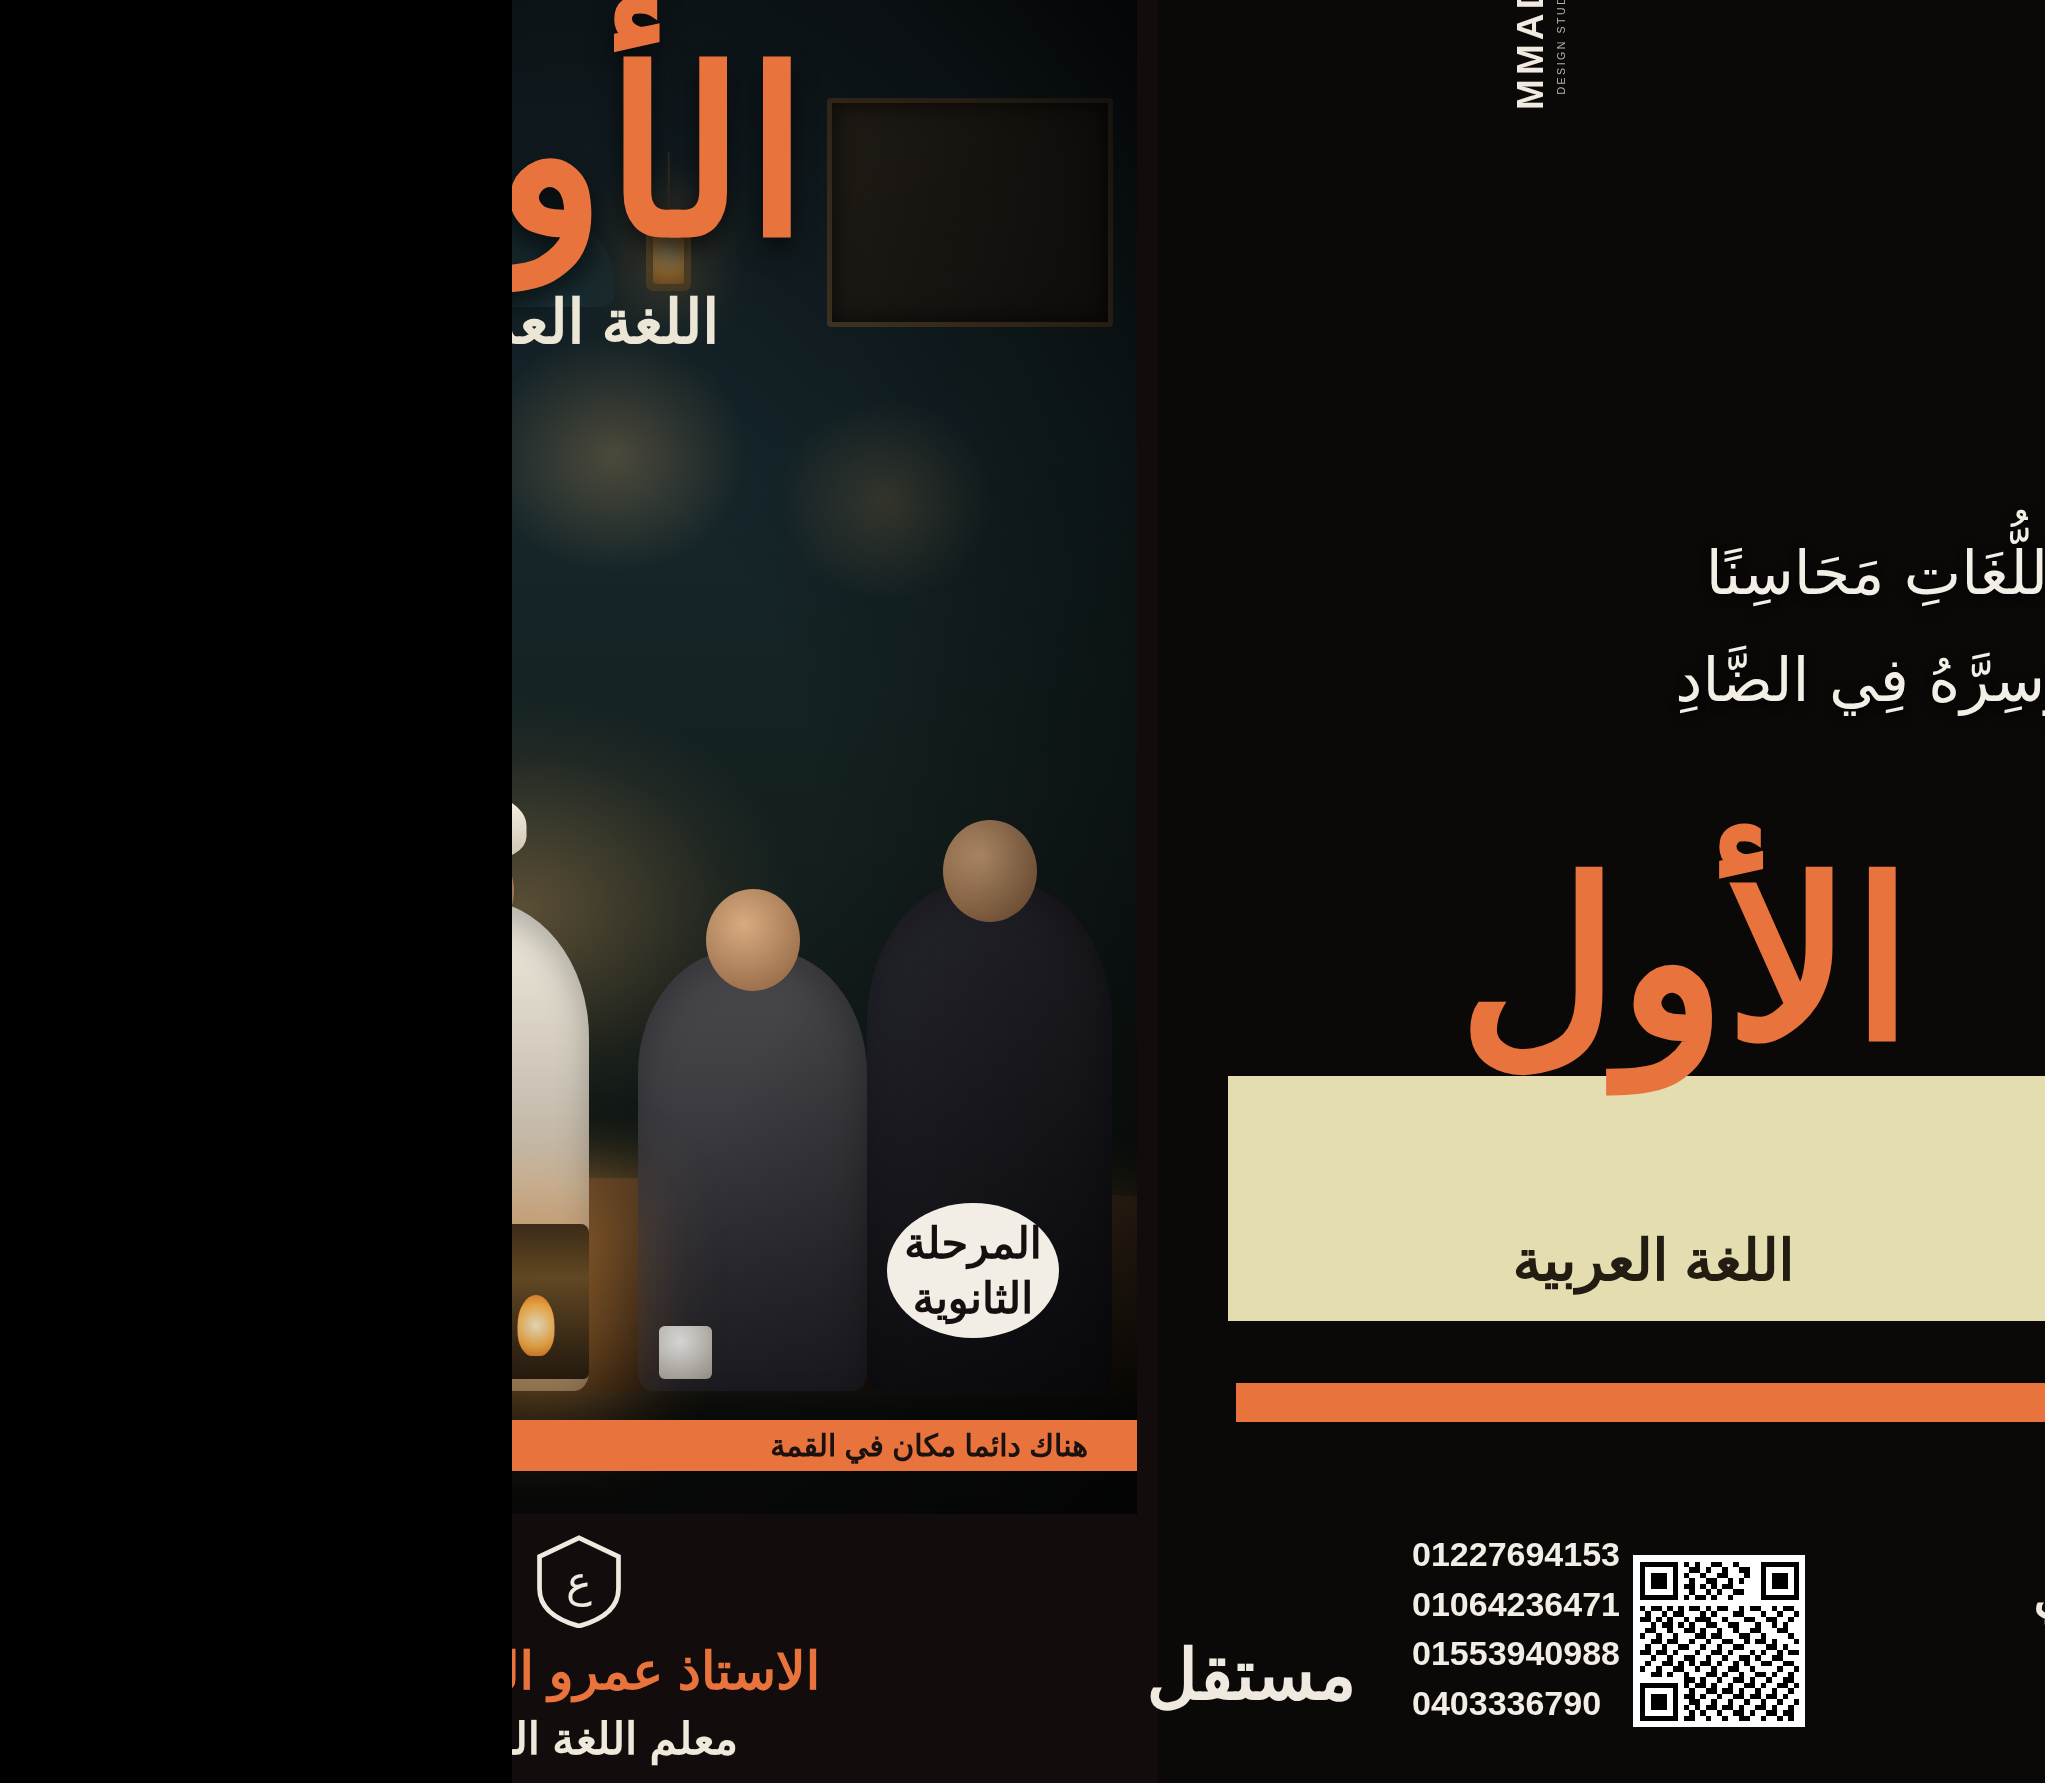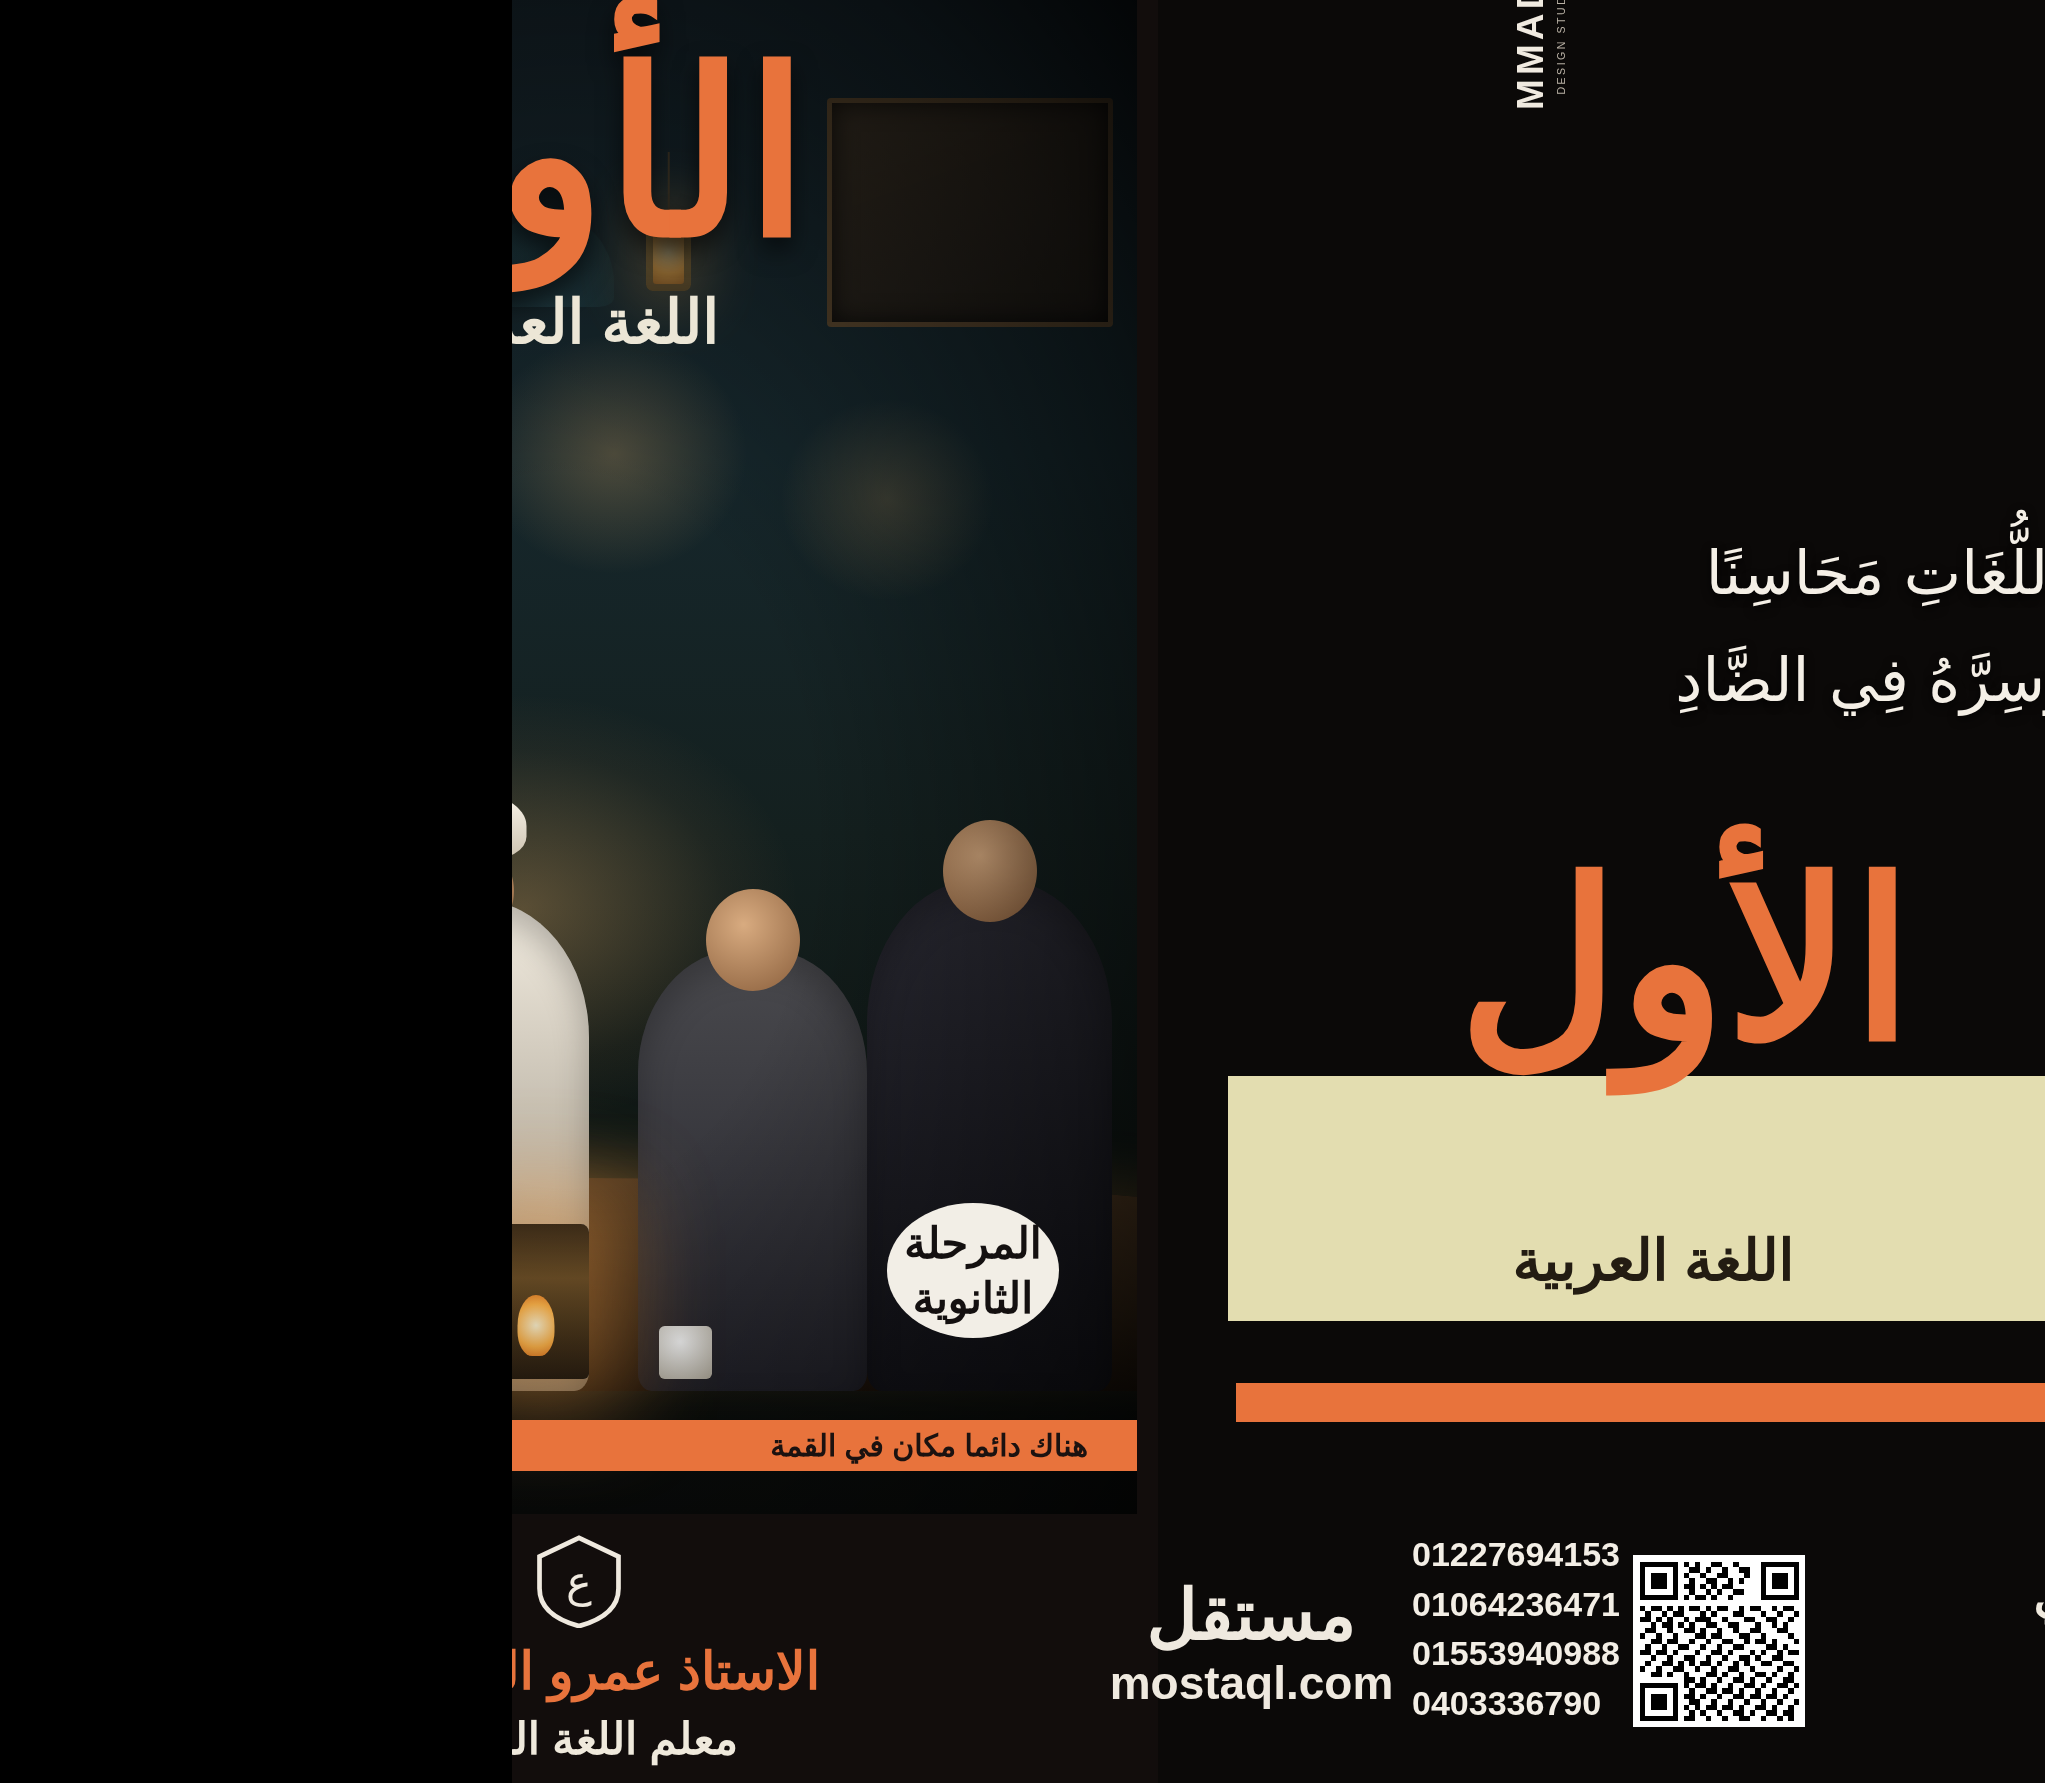--- a/index.html
+++ b/index.html
@@ -725,17 +725,16 @@
     </div>
 
     <div class="back-author">
       <div class="name">الاستاذ عمرو الدسوقي</div>
       <div class="role">معلم اللغة العربية</div>
     </div>
   </div>
 
   <div class="watermark">
     <div class="ar">مستقل</div>
-    <div class="en">mostaql.com</div>
   </div>
 
 </div>
 
 
 </body></html>

